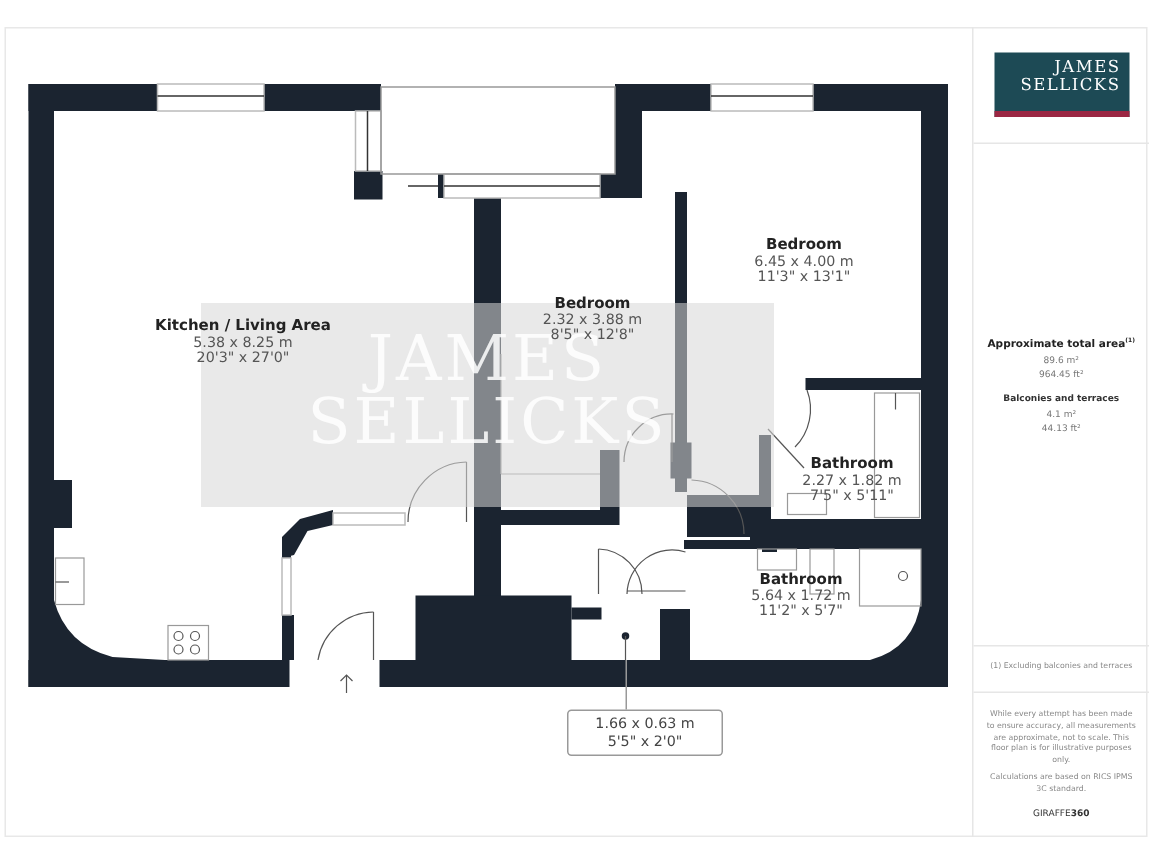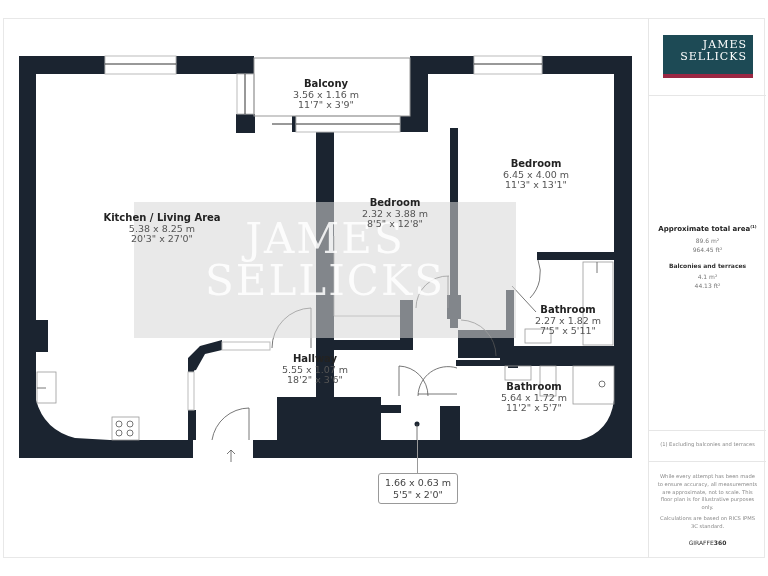--- a/index.html
+++ b/index.html
@@ -19,21 +19,21 @@
     background: rgba(215,215,215,0.55);
   }
   .wm-text {
     position: absolute; left: 325px; top: 218px; transform: translateX(-50%);
     font-family: "DejaVu Serif", serif; color: rgba(255,255,255,0.85);
     text-align: center; line-height: 1.0; letter-spacing: 2px;
   }
   .wm-text .l1 { font-size: 42px; }
   .wm-text .l2 { font-size: 42px; }
   .callout {
-    position: absolute; left: 378px; top: 473px; width: 80px; height: 31px;
+    position: absolute; left: 378px; top: 473px; width: 104px; height: 31px;
     border: 1px solid #999; border-radius: 3px; background: #fff;
     text-align: center; font-size: 9.5px; color: #444; line-height: 1.25; padding-top: 3px;
   }
   .callout-line { position: absolute; left: 417px; top: 440px; width: 1px; height: 33px; background: #999; }
 
   .side {
     position: absolute; left: 648px; top: 18px; width: 117px; height: 540px;
     border-left: 1px solid #e6e6e6;
   }
   .side .sec { position: absolute; left: 0; width: 117px; border-bottom: 1px solid #e6e6e6; }
@@ -174,49 +174,39 @@
   <div class="wm-text">
     <div class="l1">JAMES</div>
     <div class="l2">SELLICKS</div>
   </div>
 
   <div class="label" style="left:162px; top:212px;text-align:center;">
     <div class="name">Kitchen / Living Area</div>
     <div class="dim">5.38 x 8.25 m</div>
     <div class="dim">20'3" x 27'0"</div>
   </div>
-  <div class="label" style="left:326px; top:78px;">
-    <div class="name">Balcony</div>
-    <div class="dim">3.56 x 1.16 m</div>
-    <div class="dim">11'7" x 3'9"</div>
-  </div>
   <div class="label" style="left:395px; top:197px;">
     <div class="name">Bedroom</div>
     <div class="dim">2.32 x 3.88 m</div>
     <div class="dim">8'5" x 12'8"</div>
   </div>
   <div class="label" style="left:536px; top:158px;">
     <div class="name">Bedroom</div>
     <div class="dim">6.45 x 4.00 m</div>
     <div class="dim">11'3" x 13'1"</div>
   </div>
   <div class="label" style="left:568px; top:304px;">
     <div class="name">Bathroom</div>
     <div class="dim">2.27 x 1.82 m</div>
     <div class="dim">7'5" x 5'11"</div>
   </div>
   <div class="label" style="left:534px; top:381px;">
     <div class="name">Bathroom</div>
     <div class="dim">5.64 x 1.72 m</div>
     <div class="dim">11'2" x 5'7"</div>
-  </div>
-  <div class="label" style="left:315px; top:353px;">
-    <div class="name">Hallway</div>
-    <div class="dim">5.55 x 1.07 m</div>
-    <div class="dim">18'2" x 3'6"</div>
   </div>
 
   <div class="callout-line"></div>
   <div class="callout">
     <div>1.66 x 0.63 m</div>
     <div>5'5" x 2'0"</div>
   </div>
 </div>
 
 <div class="side">

